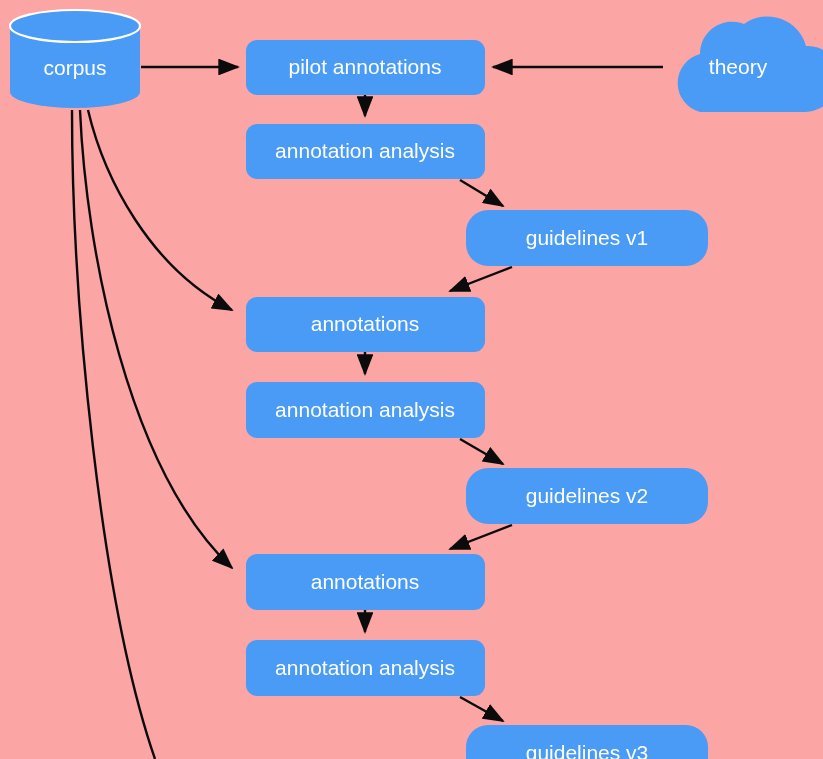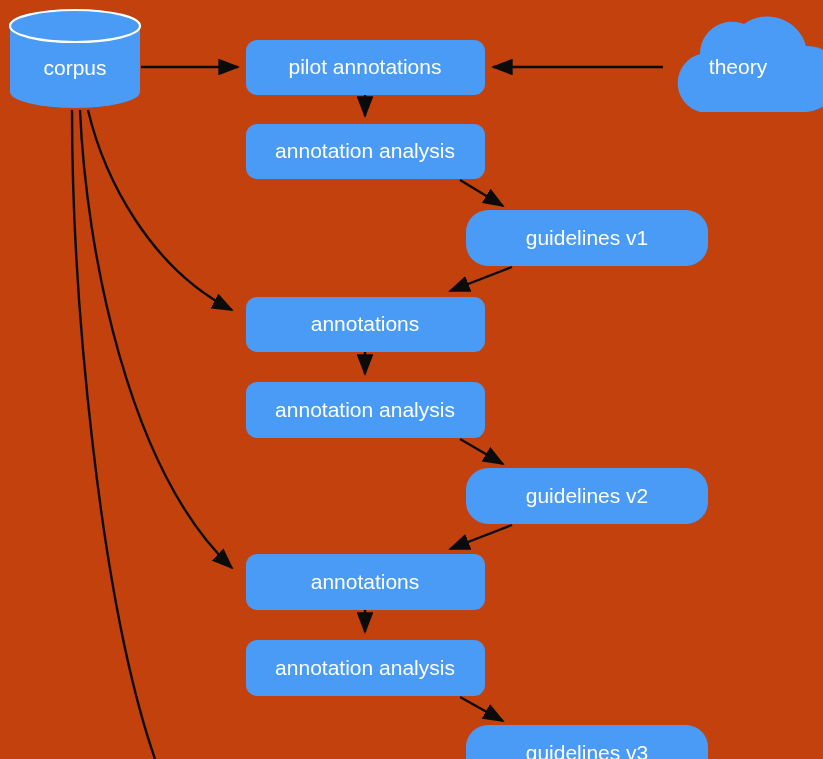--- a/index.html
+++ b/index.html
@@ -8,21 +8,21 @@
     background: #ffffff;
   }
   body {
     font-family: "Liberation Sans", sans-serif;
   }
   #diagram-root {
     position: relative;
     width: 823px;
     height: 759px;
     overflow: hidden;
-    background: #c2410c;
+    background: #fca5a5;
   }
   #flow-svg {
     position: absolute;
     top: 0;
     left: 0;
     width: 823px;
     height: 759px;
   }
   .node-label {
     fill: #ffffff;

